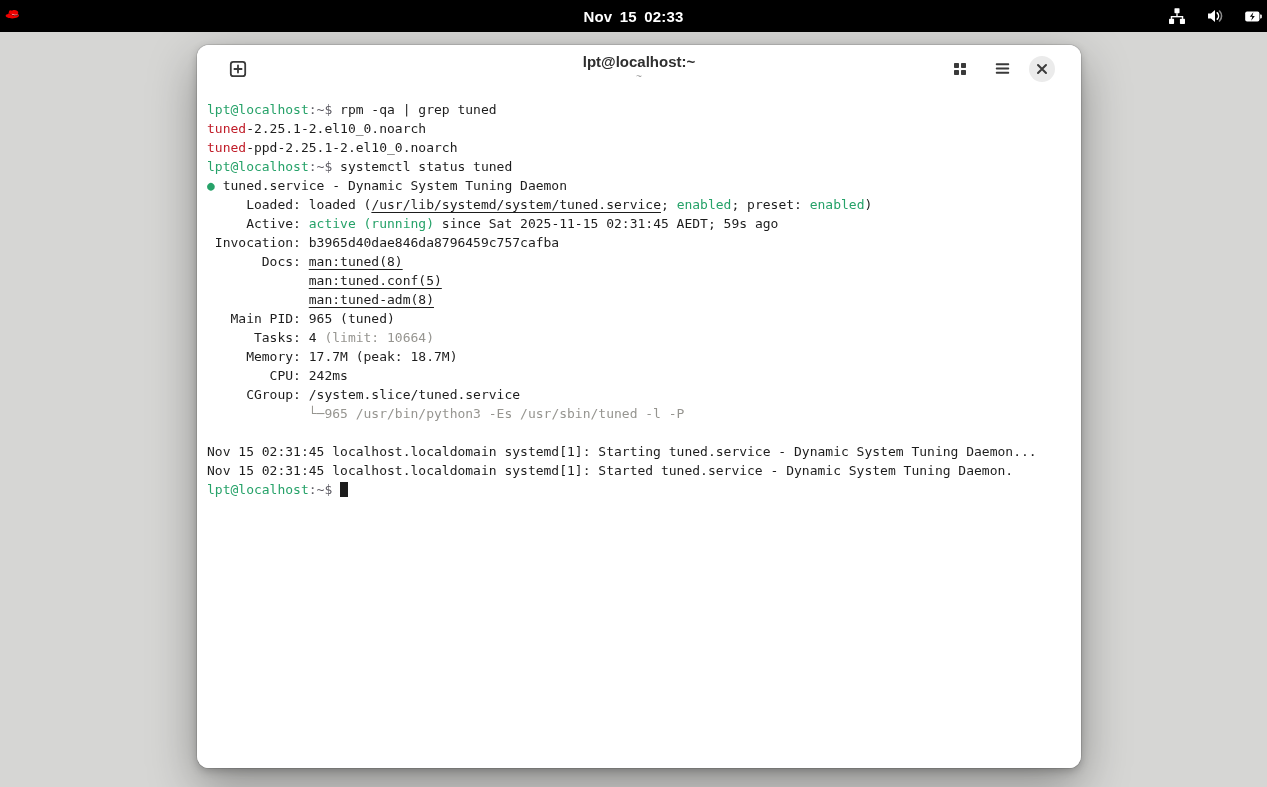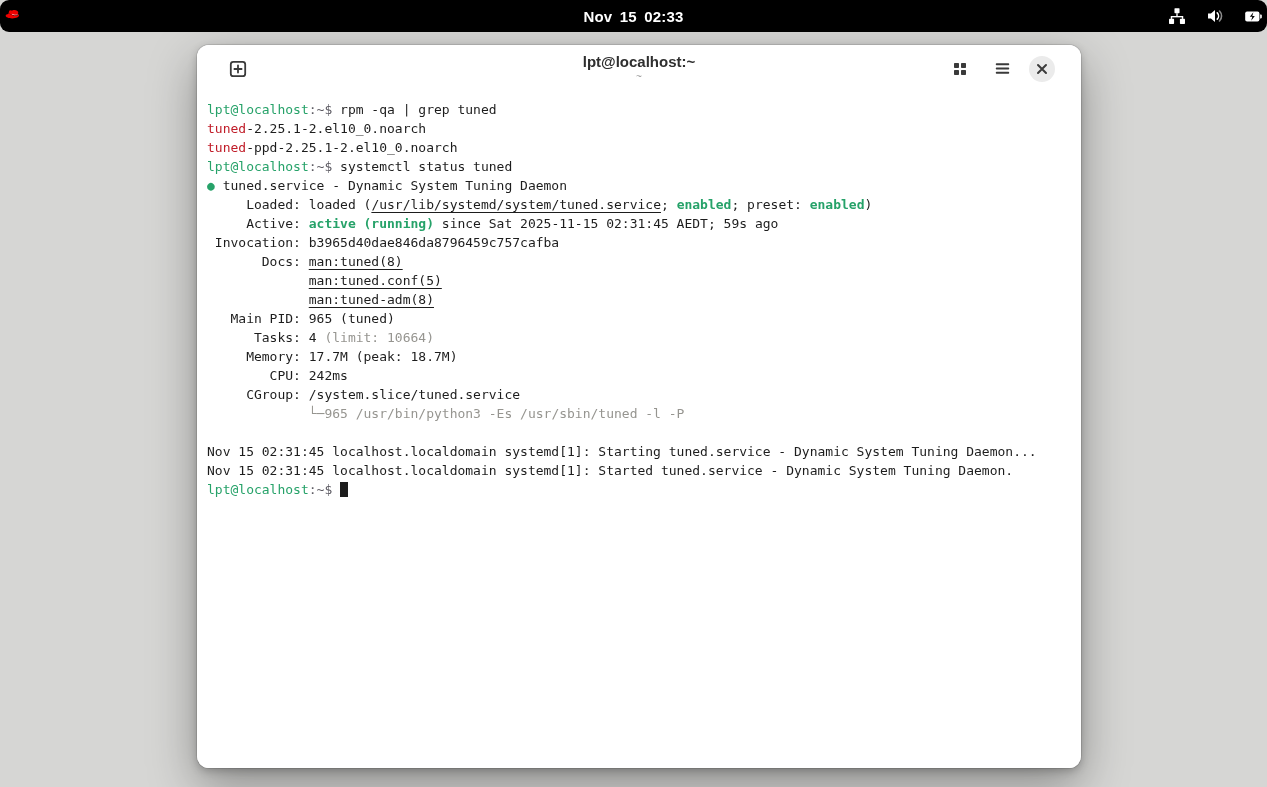--- a/index.html
+++ b/index.html
@@ -8,21 +8,21 @@
     background: var(--desktop, #d6d6d4);
     font-family: "Liberation Sans", sans-serif;
     position: relative;
   }
 
   
   .topbar {
     position:absolute; top:0; left:0; width:100%; height:32px;
     background:#000; color:#fff;
     display:flex; align-items:center; justify-content:space-between;
-    padding:0 4px; z-index:50;border-radius:9px;
+    padding:0 4px; z-index:50;
   }
   .topbar .left, .topbar .right { display:flex; align-items:center; gap:18px; }
   .clock {
     position:absolute; left:50%; top:0; transform:translateX(-50%);
     height:32px; display:flex; align-items:center;
     font-weight:bold; font-size:15px; letter-spacing:.2px; word-spacing:3px;
     cursor:default;
   }
   .tray-icon { width:20px; height:20px; display:flex; align-items:center; justify-content:center; }
 
@@ -53,21 +53,21 @@
   
   .term {
     height:676px; padding:8px 10px; background:#fff;
     font-family:"DejaVu Sans Mono","Liberation Mono",monospace;
     font-size:13px; line-height:19px; color:var(--fg,#1d1d1d);
     white-space:pre; cursor:text;
   }
   .tline { height:19px; }
   .p   { color: var(--green, #26a269); }
   .sep { color: var(--sep, #5e5c64); }
-  .g   { color: var(--green, #26a269); font-weight:bold; }
+  .g   { color: var(--green, #26a269); font-weight:normal; }
   .dot { color: var(--green, #26a269); }
   .r   { color: var(--red, #c01c28); font-weight:normal; }
   .d   { color: var(--dim, #969590); }
   .u   { text-decoration-line:underline; text-decoration-style:dotted;
          text-decoration-color:#7a786f; text-underline-offset:3px;text-decoration:underline; }
   .cursor { background: var(--fg,#1d1d1d); }
 </style>
 </head>
 <body>
 

